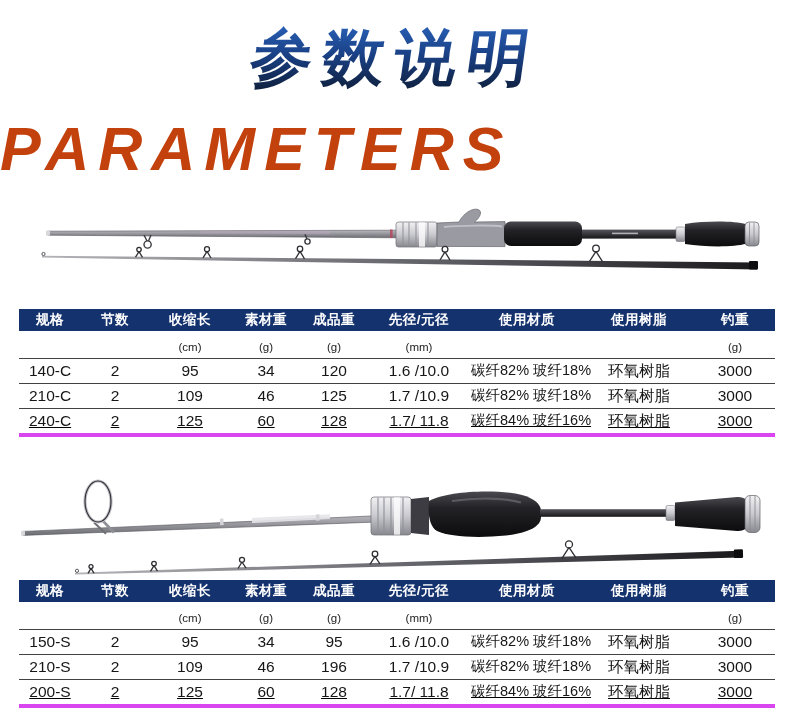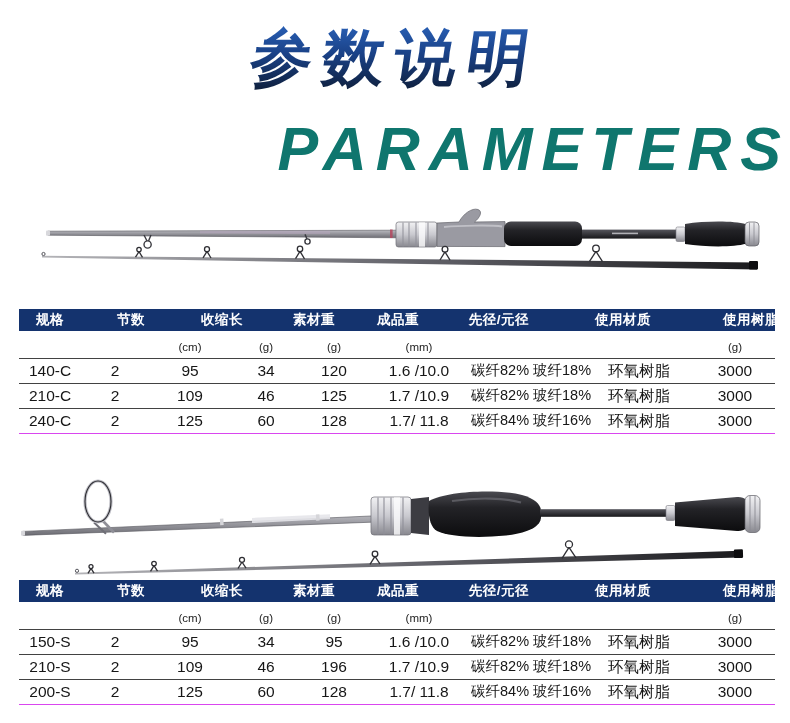--- a/index.html
+++ b/index.html
@@ -7,34 +7,34 @@
         font-family:"Liberation Sans","DejaVu Sans",sans-serif;}
 
   
   .title-cn{position:absolute;left:0;right:0;top:14px;height:88px;text-align:center;
             font-size:62px;font-weight:900;letter-spacing:10px;line-height:88px;
             transform:skewX(-8deg);color:#16386f;}
   @supports (-webkit-background-clip:text){
     .title-cn{background:linear-gradient(180deg,#2e6ac6 0%,#1a4186 46%,#0b1526 100%);
               -webkit-background-clip:text;background-clip:text;color:transparent;}
   }
-  .title-en{position:absolute;left:0;right:0;top:108px;height:82px;text-align:right;
+  .title-en{position:absolute;left:0;right:0;top:108px;height:82px;text-align:left;
             font-size:61px;font-weight:700;font-style:italic;letter-spacing:9px;
-            line-height:82px;color:#0f766e;}
+            line-height:82px;color:#c2410c;}
 
   
   .t{position:absolute;left:19px;width:756px;}
   .r{display:grid;grid-template-columns:62px 68px 82px 70px 66px 104px 112px 112px 80px;}
   .r>div{text-align:center;white-space:nowrap;overflow:visible;}
-  .th{background:#14336e;height:22px;gap:16px;}
+  .th{background:#14336e;height:22px;}
   .th>div{color:#ffffff;font-weight:bold;font-size:13.5px;line-height:22px;letter-spacing:.5px;}
   .tu{height:19px;margin-top:8px;}
   .tu>div{font-size:11.5px;color:#1c1c1c;line-height:15px;padding-top:1px;}
   .td{height:24px;border-top:1px solid #424242;}
-  .td:last-child{border-bottom:1px solid #d946ef;}
+  .td:last-child{border-bottom:4px solid #d946ef;text-decoration:underline;}
   .td>div{font-size:15.5px;color:#161616;line-height:23px;}
   .td>div:nth-child(7){font-size:14.5px;}
 
   .rod{position:absolute;left:0;}
 </style>
 </head>
 <body>
 
 <div class="page">
 

